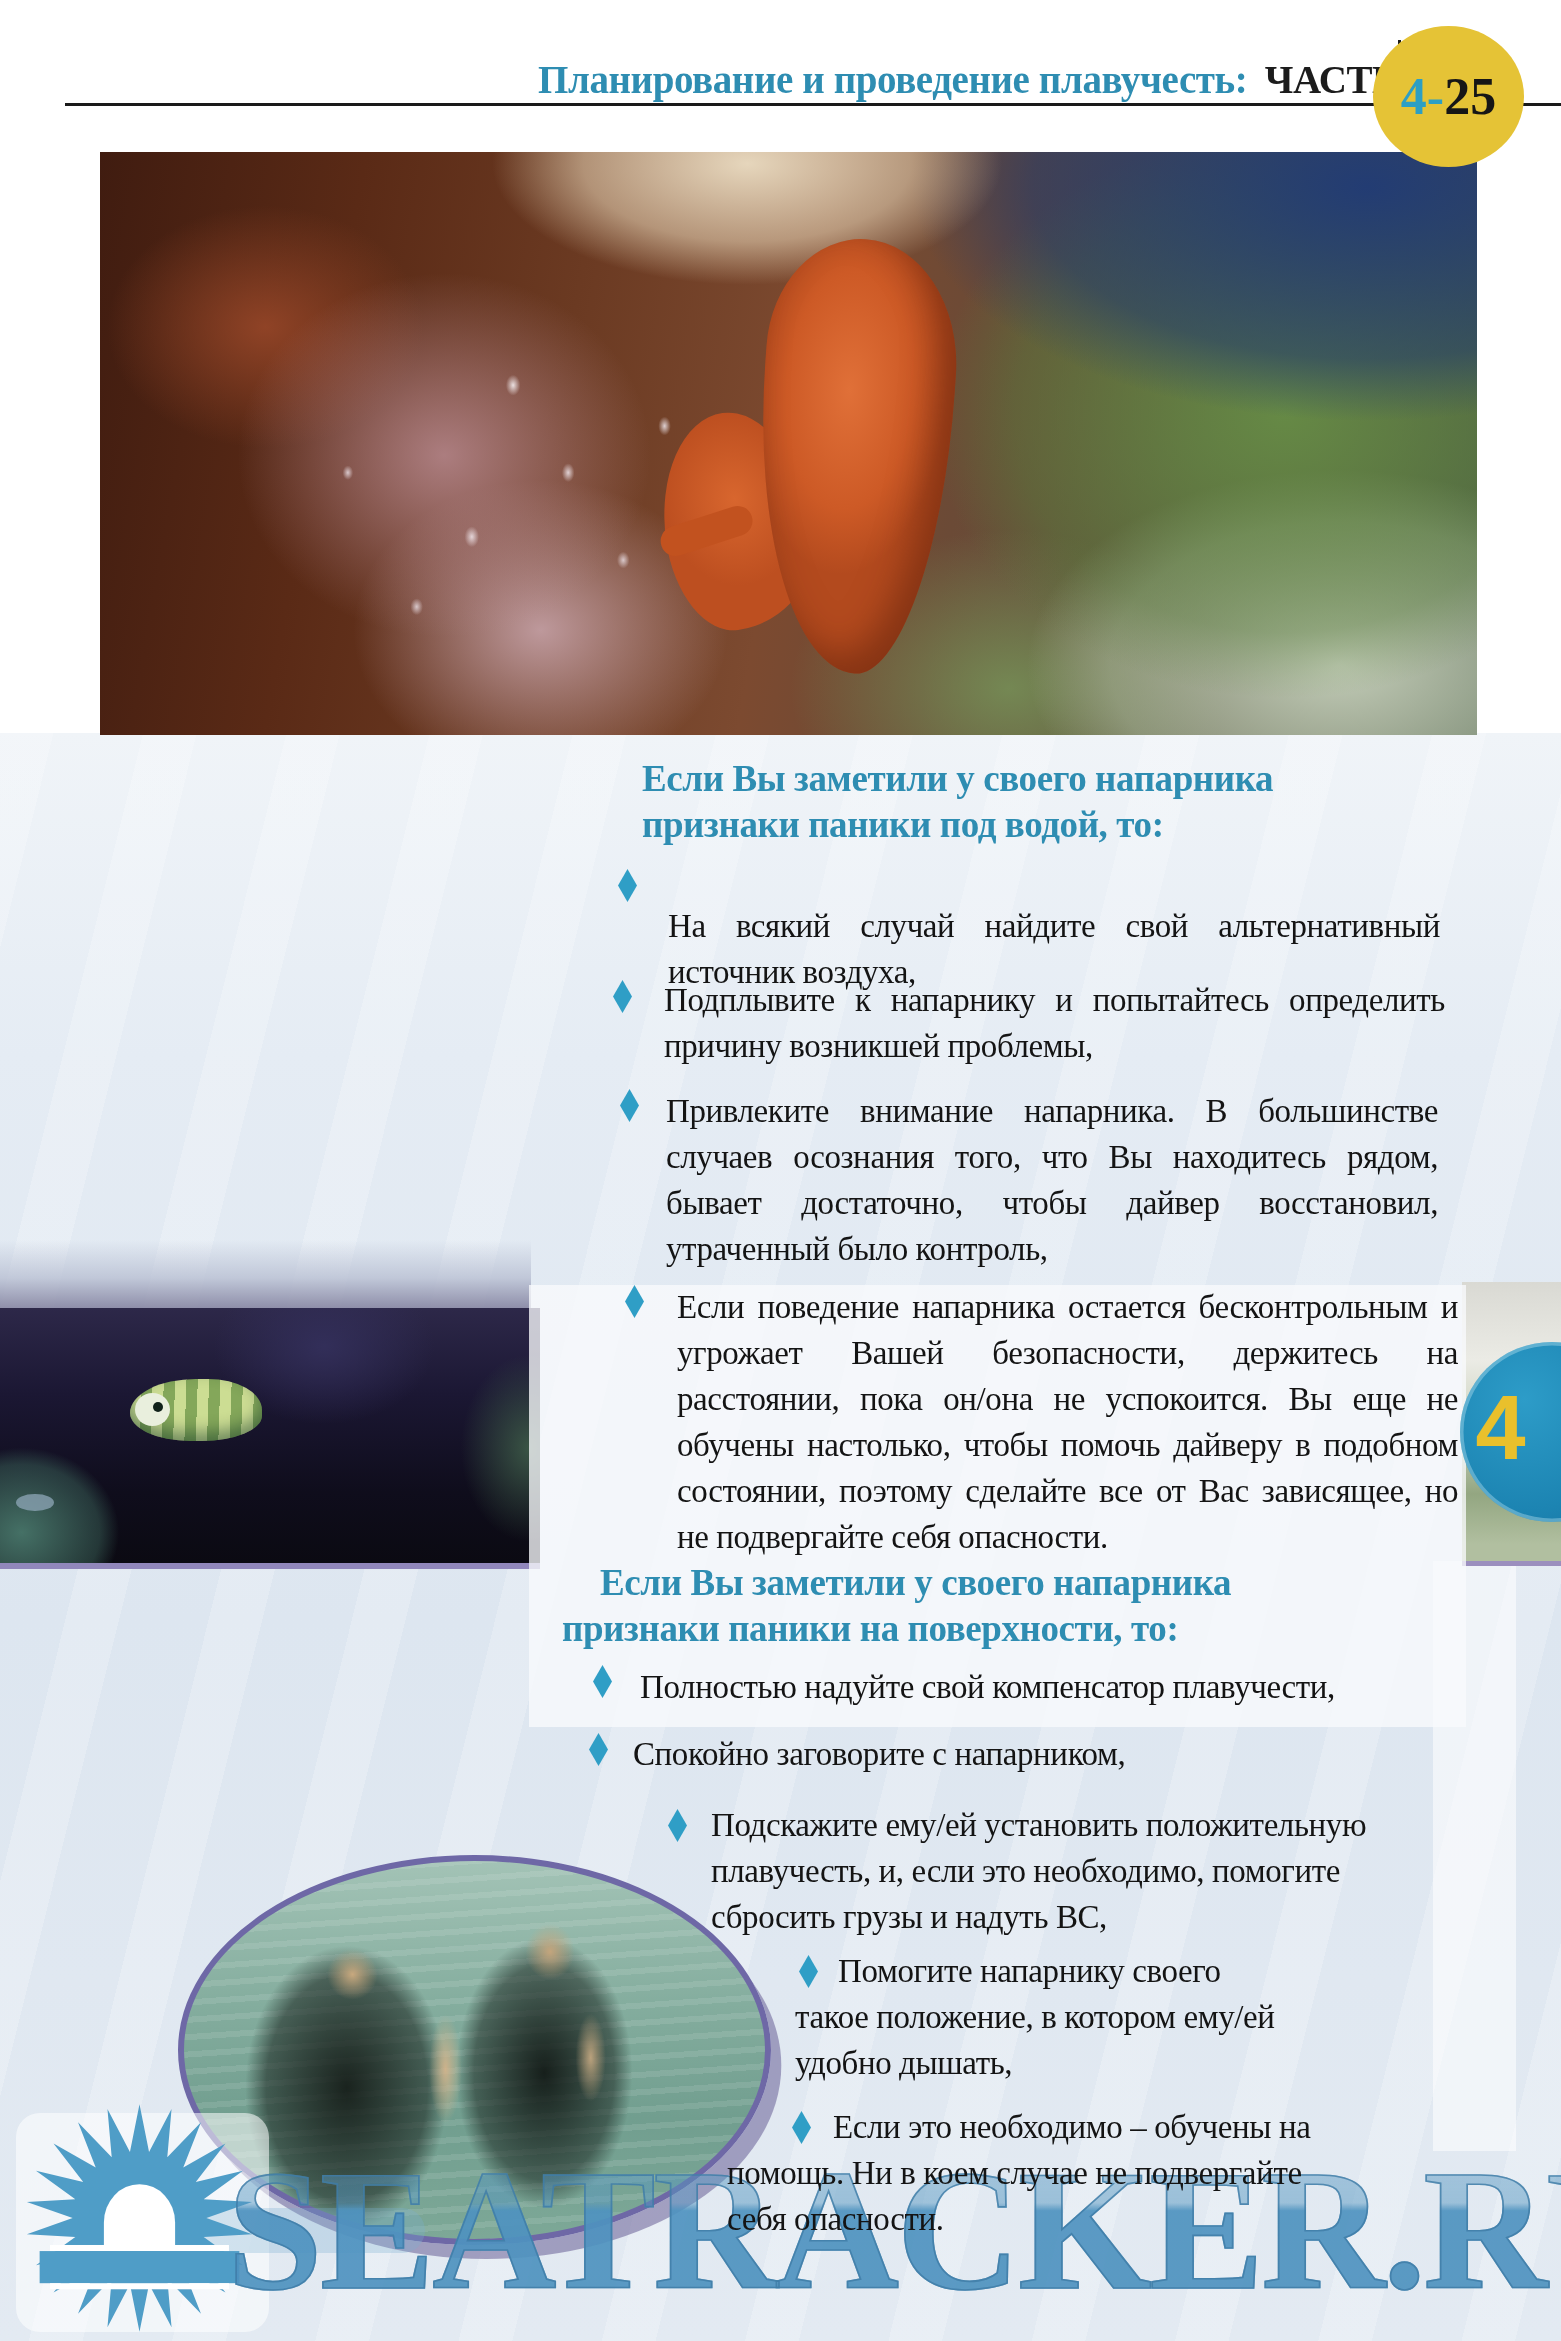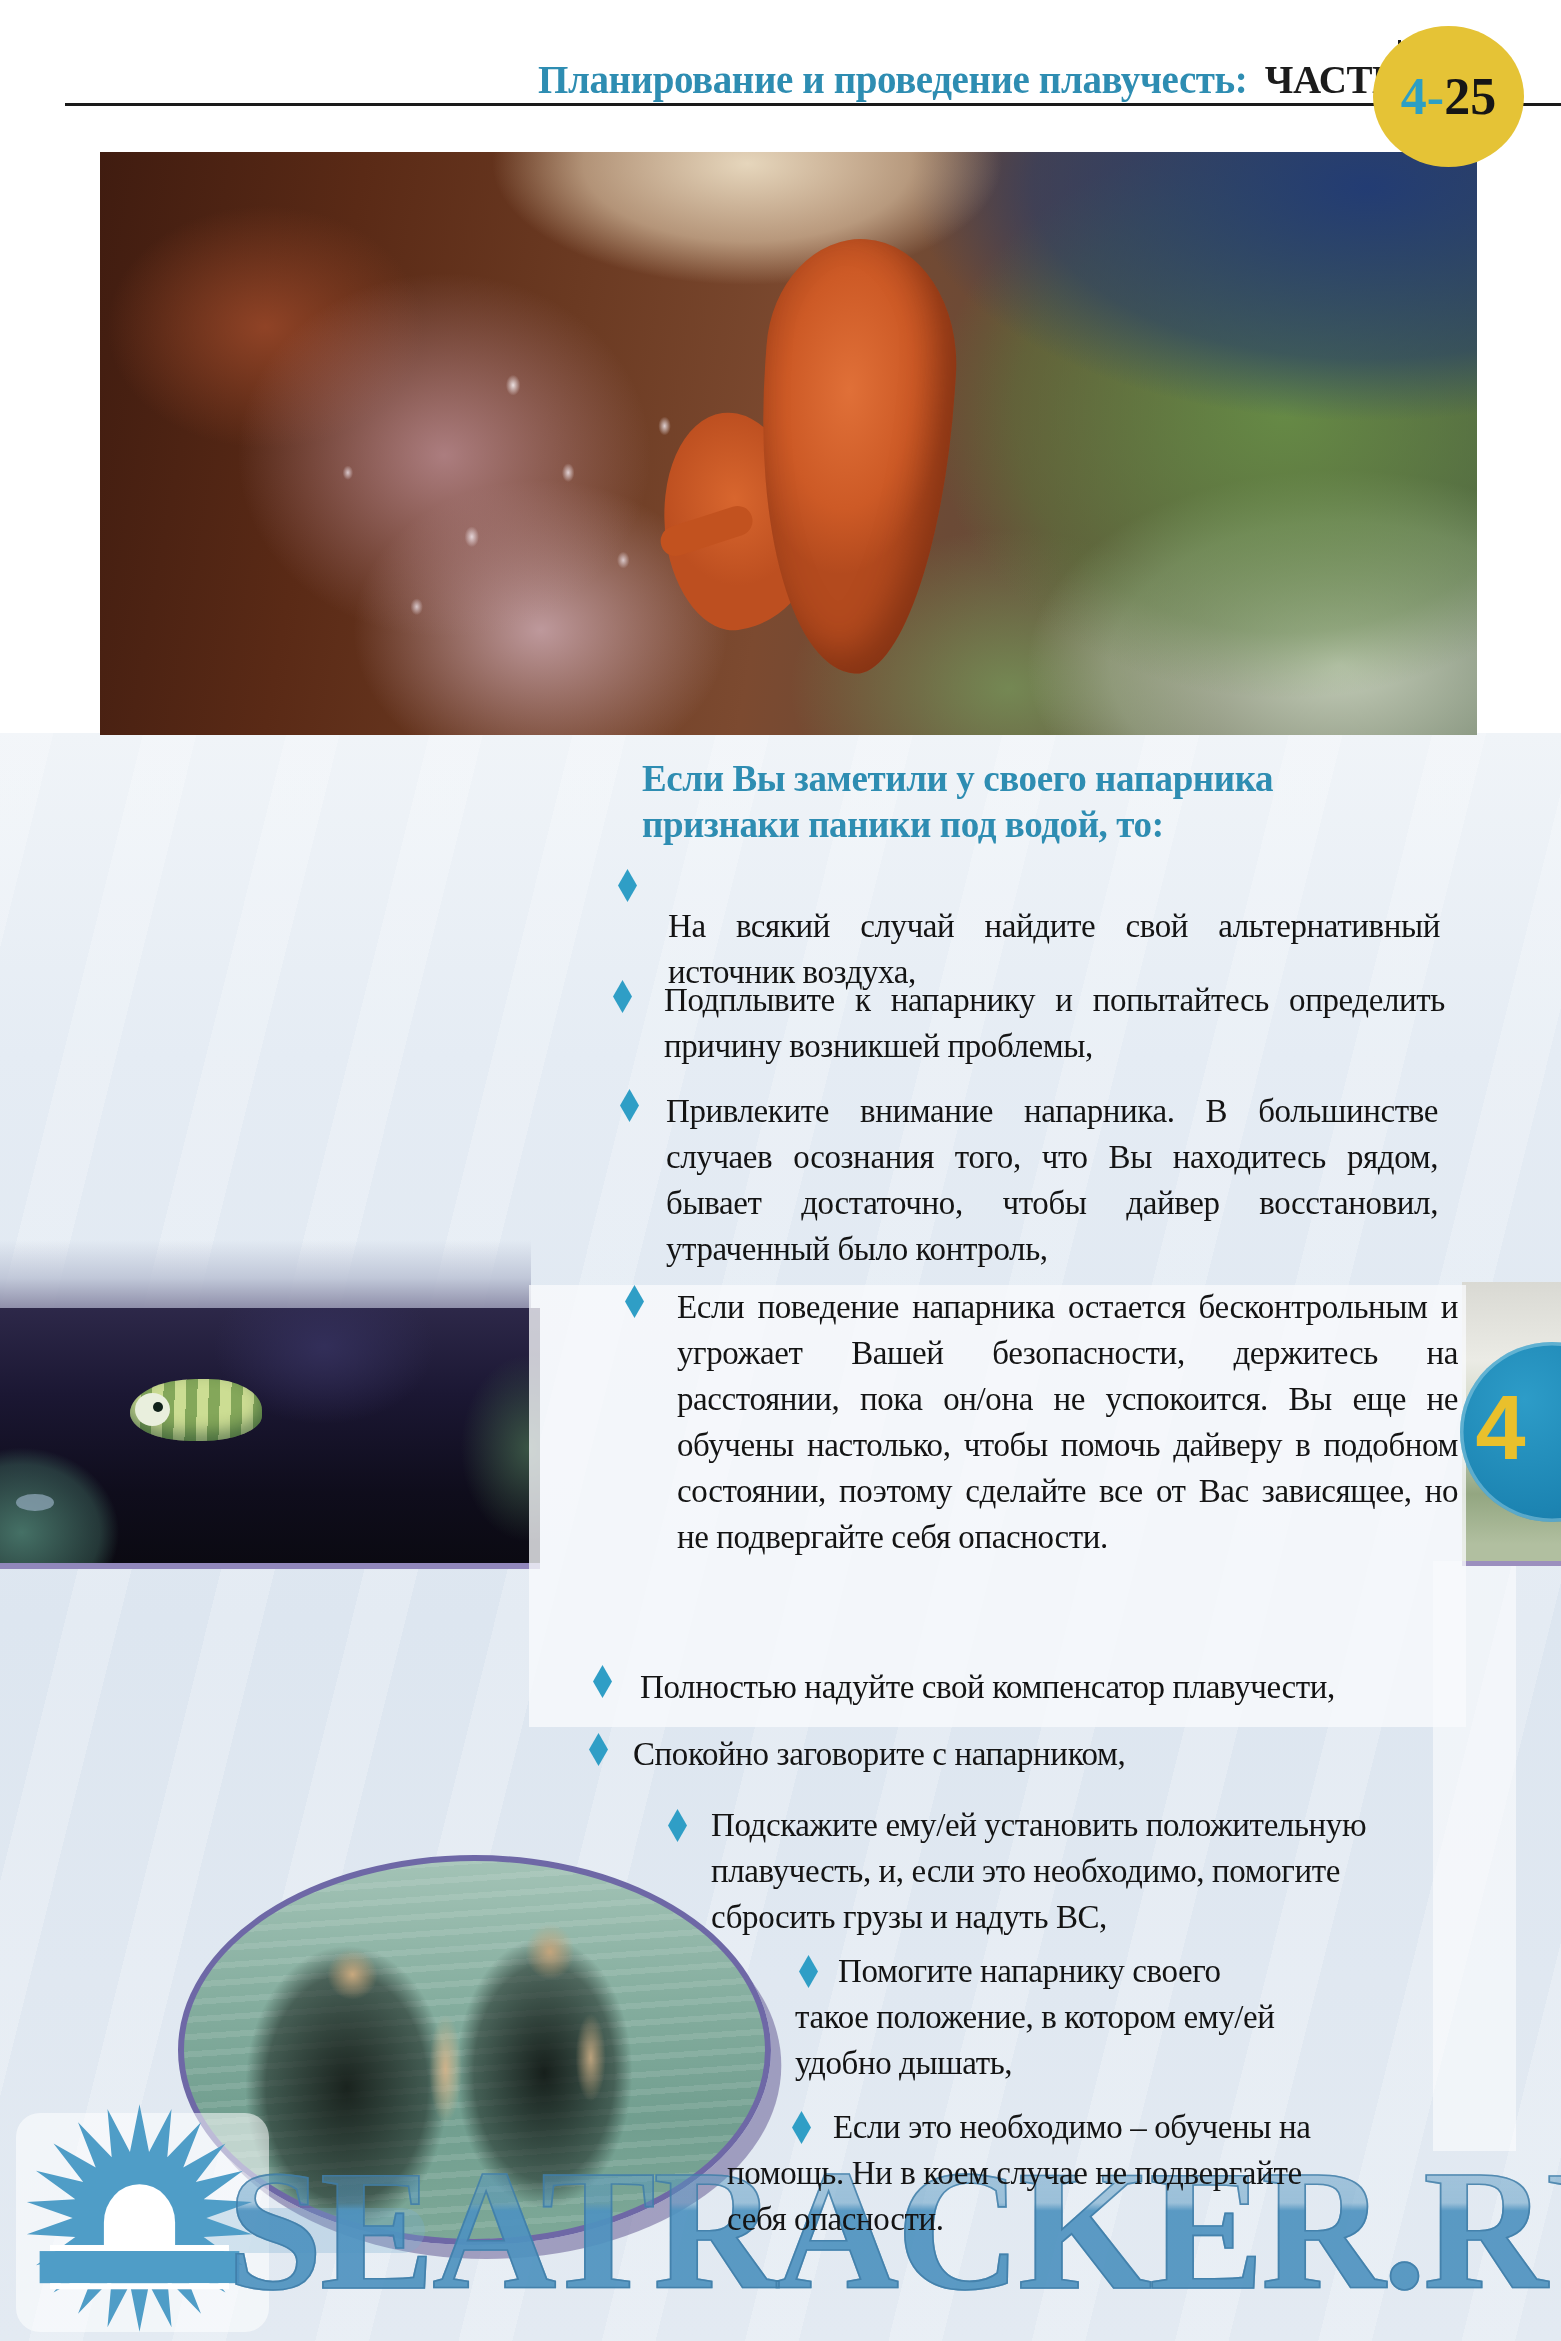--- a/index.html
+++ b/index.html
@@ -178,20 +178,21 @@
   <div class="abs h-teal h1">Если Вы заметили у своего напарника признаки паники под водой, то:</div>
   <span class="abs dia d1"></span>
   <div class="abs body-txt just b1">На всякий случай найдите свой альтернативный источник воздуха,</div>
   <span class="abs dia d2"></span>
   <div class="abs body-txt just b2">Подплывите к напарнику и попытайтесь определить причину возникшей проблемы,</div>
   <span class="abs dia d3"></span>
   <div class="abs body-txt just b3">Привлеките внимание напарника. В большинстве случаев осознания того, что Вы находитесь рядом, бывает достаточно, чтобы дайвер восстановил, утраченный было контроль,</div>
   <span class="abs dia d4"></span>
   <div class="abs body-txt just b4">Если поведение напарника остается бесконтрольным и угрожает Вашей безопасности, держитесь на расстоянии, пока он/она не успокоится. Вы еще не обучены настолько, чтобы помочь дайверу в подобном состоянии, поэтому сделайте все от Вас зависящее, но не подвергайте себя опасности.</div>
 
+  <div class="abs h-teal h2">Если Вы заметили у своего напарника признаки паники на поверхности, то:</div>
   <span class="abs dia d5"></span>
   <div class="abs body-txt b5">Полностью надуйте свой компенсатор плавучести,</div>
   <span class="abs dia d6"></span>
   <div class="abs body-txt b6">Спокойно заговорите с напарником,</div>
   <span class="abs dia d7"></span>
   <div class="abs body-txt b7">Подскажите ему/ей установить положительную плавучесть, и, если это необходимо, помогите сбросить грузы и надуть ВС,</div>
   <span class="abs dia d8"></span>
   <div class="abs body-txt b8">Помогите напарнику своего такое положение, в котором ему/ей удобно дышать,</div>
   <span class="abs dia d9"></span>
   <div class="abs body-txt b9">Если это необходимо – обучены на помощь. Ни в коем случае не подвергайте себя опасности.</div>

